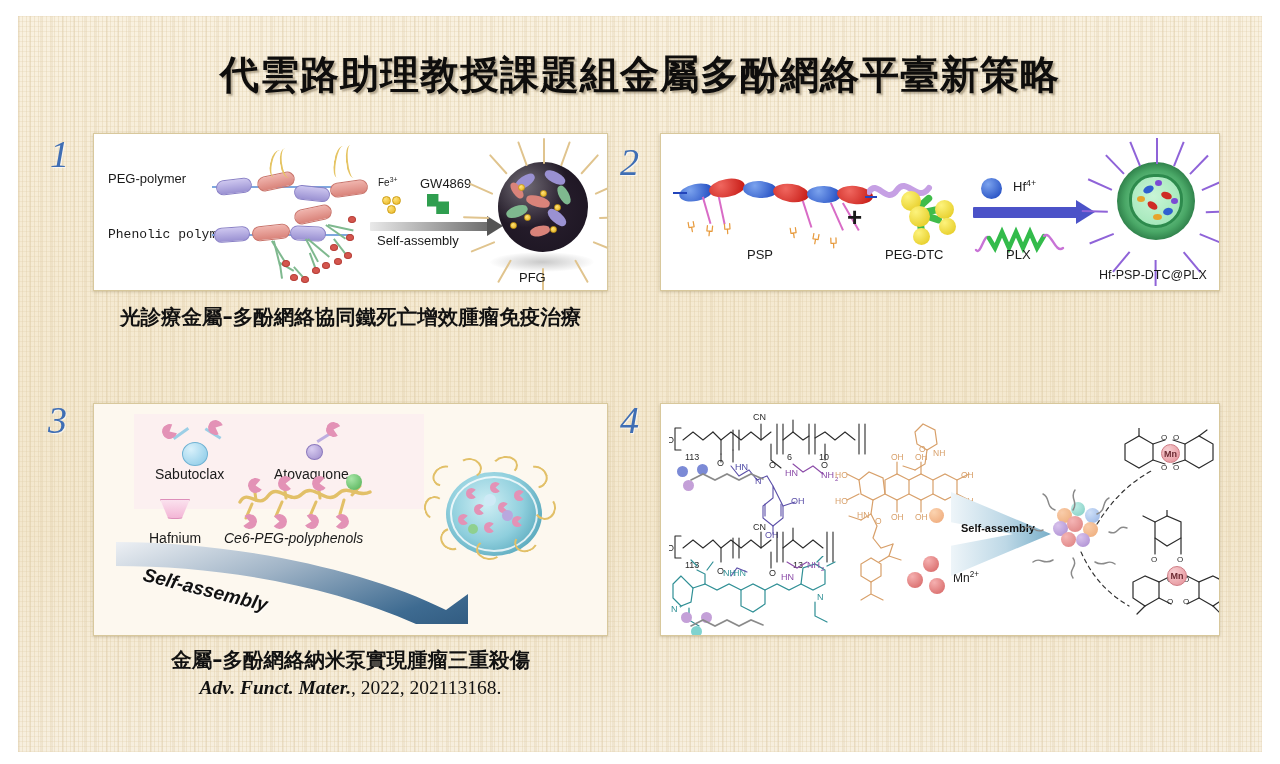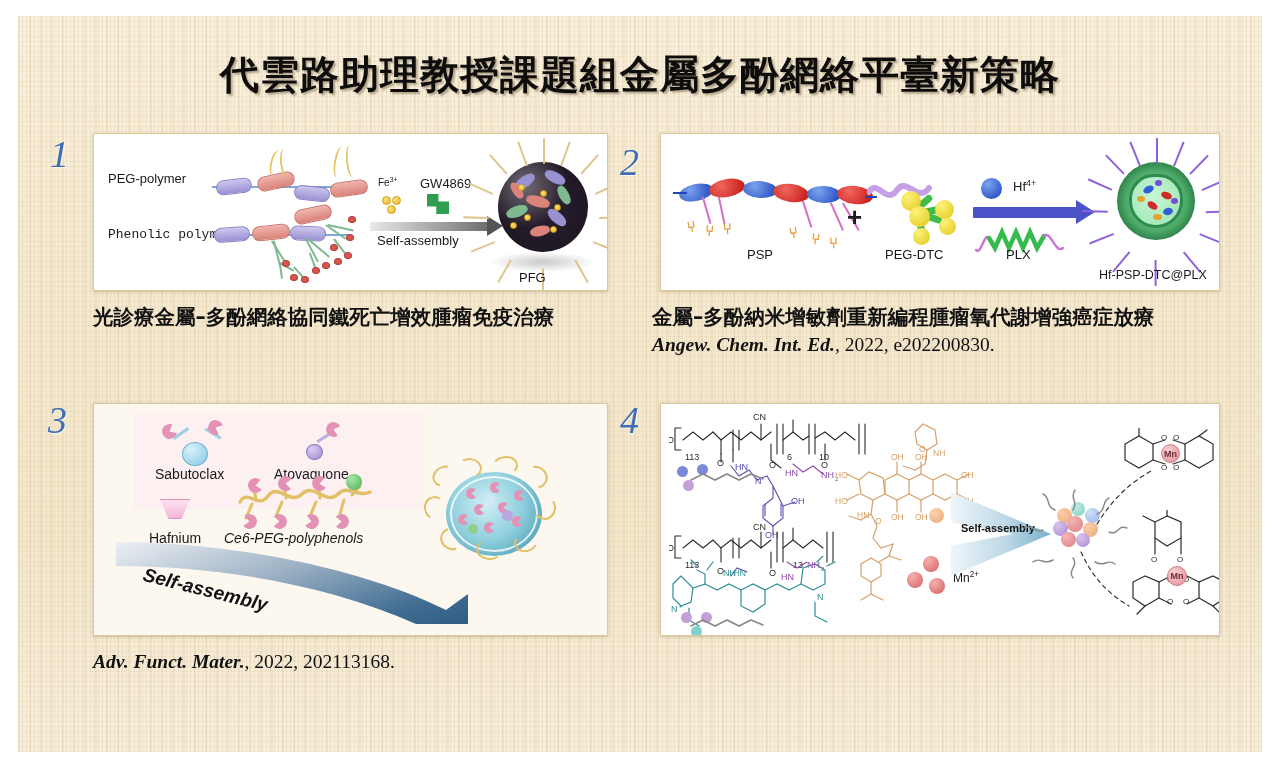--- a/index.html
+++ b/index.html
@@ -66,20 +66,21 @@
     overflow: hidden;
   }
   .p1 { left: 93px;  top: 133px; width: 515px; height: 158px; }
   .p2 { left: 660px; top: 133px; width: 560px; height: 158px; }
   .p3 { left: 93px;  top: 403px; width: 515px; height: 233px;
         background: #fdf8ef; }
   .p4 { left: 660px; top: 403px; width: 560px; height: 233px; }
 
   .cap {
     position: absolute;
+    text-align: center;
     line-height: 1.25;
   }
   .cap .cn {
     font-family: "DejaVu Sans", sans-serif;
     font-weight: 700;
     font-size: 20.5px;
     color: #111;
     white-space: nowrap;
   }
   .cap .ref {
@@ -462,24 +463,20 @@
       <div class="spike" style="left:452px;top:74px;height:26px;transform:rotate(-112deg);"></div>
       <div class="spike" style="left:538px;top:74px;height:26px;transform:rotate(112deg);"></div>
       <div class="spike" style="left:468px;top:92px;height:26px;transform:rotate(-140deg);"></div>
       <div class="spike" style="left:522px;top:92px;height:26px;transform:rotate(140deg);"></div>
       <div class="spike" style="left:494px;top:100px;height:26px;transform:rotate(180deg);"></div>
 
       <div class="lbl" style="left:438px;top:134px;font-size:12.5px;">Hf-PSP-DTC@PLX</div>
     </div>
   </div>
 
-  <div class="cap c2">
-    <div class="cn">金屬–多酚納米增敏劑重新編程腫瘤氧代謝增強癌症放療</div>
-    <div class="ref"><span class="j">Angew. Chem. Int. Ed.</span><span>, 2022, e202200830.</span></div>
-  </div>
 
   <div class="panel p3">
     <div class="fig">
       <div class="p3tint"></div>
 
       <div class="sab-body" style="left:88px;top:38px;"></div>
       <div style="position:absolute;left:78px;top:28px;width:18px;height:3px;background:#9ccfe6;transform:rotate(-35deg);"></div>
       <div style="position:absolute;left:110px;top:28px;width:18px;height:3px;background:#9ccfe6;transform:rotate(32deg);"></div>
       <div class="pac" style="left:68px;top:20px;transform:rotate(-28deg);"></div>
       <div class="pac" style="left:114px;top:16px;transform:rotate(24deg);"></div>
@@ -534,20 +531,21 @@
       <div class="gold-curl" style="left:430px;top:62px;width:24px;height:22px;border-color:#e2c068 #e2c068 transparent transparent;transform:rotate(34deg);"></div>
       <div class="gold-curl" style="left:440px;top:92px;width:22px;height:24px;border-color:transparent #e2c068 #e2c068 transparent;transform:rotate(10deg);"></div>
       <div class="gold-curl" style="left:420px;top:128px;width:24px;height:20px;border-color:transparent transparent #e2c068 #e2c068;transform:rotate(-20deg);"></div>
       <div class="gold-curl" style="left:382px;top:136px;width:26px;height:20px;border-color:transparent transparent #e2c068 #e2c068;transform:rotate(6deg);"></div>
       <div class="gold-curl" style="left:346px;top:124px;width:24px;height:22px;border-color:transparent transparent #e2c068 #e2c068;transform:rotate(26deg);"></div>
       <div class="gold-curl" style="left:330px;top:92px;width:22px;height:24px;border-color:#e2c068 transparent transparent #e2c068;transform:rotate(-14deg);"></div>
     </div>
   </div>
 
   <div class="cap c3">
+    <div class="cn">金屬–多酚網絡納米泵實現腫瘤三重殺傷</div>
     <div class="ref"><span class="j">Adv. Funct. Mater.</span><span>, 2022, 202113168.</span></div>
   </div>
 
   <div class="panel p4">
     <div class="fig">
 
       <svg class="chem" style="left:8px;top:6px;width:210px;height:105px;" viewBox="0 0 210 105">
         <g stroke="#2b2b2b" stroke-width="1.1" fill="none">
           <path d="M6,18 L6,40 M6,18 L12,18 M6,40 L12,40"></path>
           <path d="M14,30 L24,22 L34,30 L44,22"></path>

